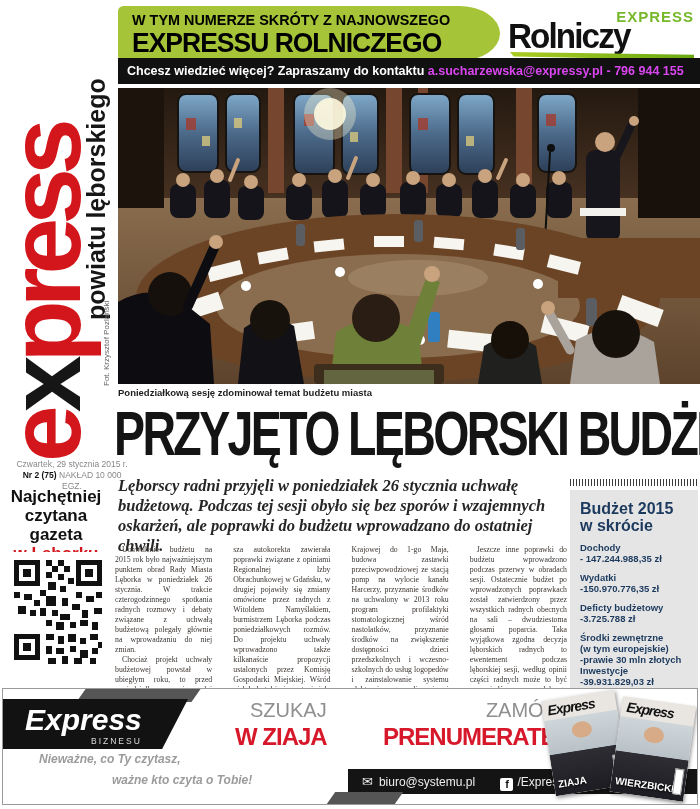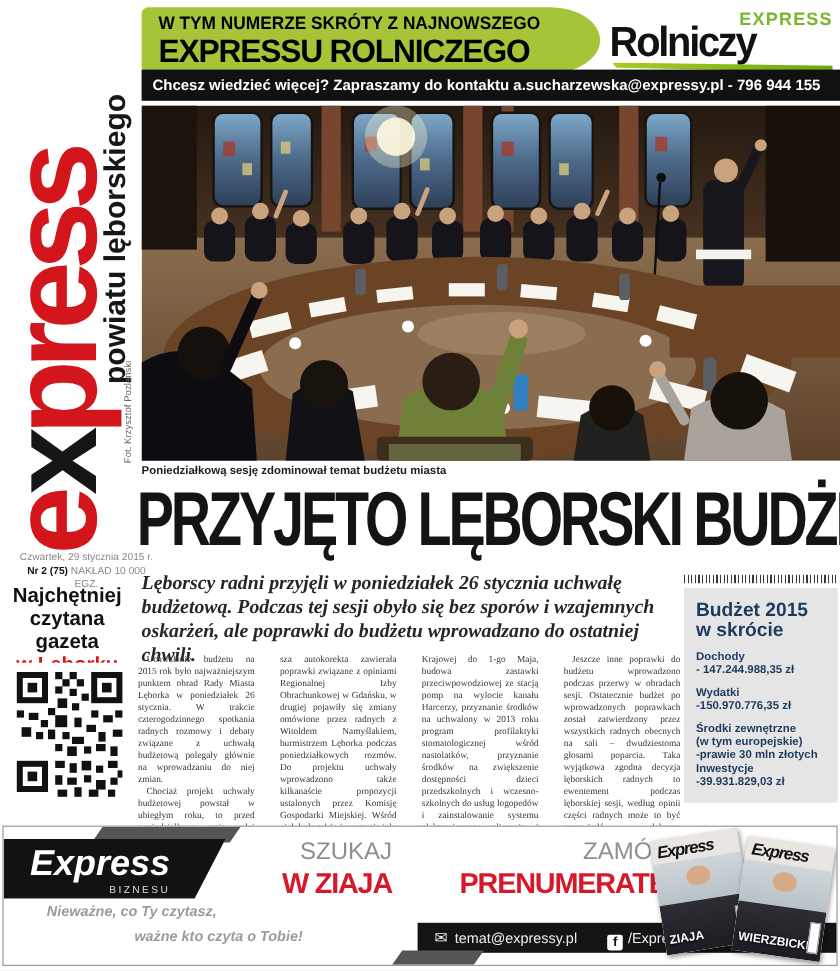--- a/index.html
+++ b/index.html
@@ -50,21 +50,21 @@
   .rol-main{ position:absolute; left:0; top:8px; font-size:35px; font-weight:bold; color:#111;
     letter-spacing:-2px; transform:scaleX(.95); transform-origin:left;}
   .rol-swoosh{ position:absolute; left:2px; top:44px; width:184px; height:8px;
     background:linear-gradient(90deg,#aacc22,#6aa812);
     clip-path:polygon(0 0,100% 35%,100% 100%,2% 55%);}
   .contactbar{
     position:absolute; left:118px; top:58px; width:582px; height:26px;
     background:#111; color:#fff; font-size:12.5px; font-weight:bold;
     line-height:26px; padding-left:9px; white-space:nowrap;
   }
-  .contactbar .hl{ color:#ffffff; }
+  .contactbar .hl{ color:#d946ef; }
 
   
   .photo{ position:absolute; left:118px; top:88px; width:582px; height:296px; }
 
   
   .caption{ position:absolute; left:118px; top:387px; font-size:9.5px; font-weight:bold; color:#1d1d1d;}
   .headline{
     position:absolute; left:114px; top:396px;
     font-size:54px; font-weight:800; letter-spacing:-3px; color:#141414;
     transform:scale(.86,1.18); transform-origin:left top; white-space:nowrap;
@@ -419,20 +419,24 @@
 w skrócie</h2>
     <div class="bitem">
       <div class="blabel">Dochody</div>
       <div class="bvalue">- 147.244.988,35 zł</div>
     </div>
     <div class="bitem">
       <div class="blabel">Wydatki</div>
       <div class="bvalue">-150.970.776,35 zł</div>
     </div>
     <div class="bitem">
+      <div class="blabel">Deficty budżetowy</div>
+      <div class="bvalue">-3.725.788 zł</div>
+    </div>
+    <div class="bitem">
       <div class="blabel">Środki zewnętrzne
 (w tym europejskie)</div>
       <div class="bvalue">-prawie 30 mln złotych</div>
     </div>
     <div class="bitem tight">
       <div class="blabel">Inwestycje</div>
       <div class="bvalue">-39.931.829,03 zł</div>
     </div>
   </aside>
 
@@ -448,21 +452,21 @@
     </div>
     <div class="cta cta2">
       <div class="top">ZAMÓW</div>
       <div class="bot">PRENUMERATĘ!</div>
     </div>
     <div class="slogan">
       <div>Nieważne, co Ty czytasz,</div>
       <div class="l2">ważne kto czyta o Tobie!</div>
     </div>
     <div class="contact2">
-      <span class="env">✉</span><span>temat@expressy.pl</span>
+      <span class="env">✉</span><span>biuro@systemu.pl</span>
       <span class="fbox">f</span><span>/ExpressBiznesu</span>
     </div>
     <div class="ribbon2"></div>
     <div class="cover cover1">
       <div class="chead">Express</div>
       <div class="cphoto"></div>
       <div class="chead2"></div>
       <div class="cname">ZIAJA</div>
       <div class="cbar"></div>
     </div>

